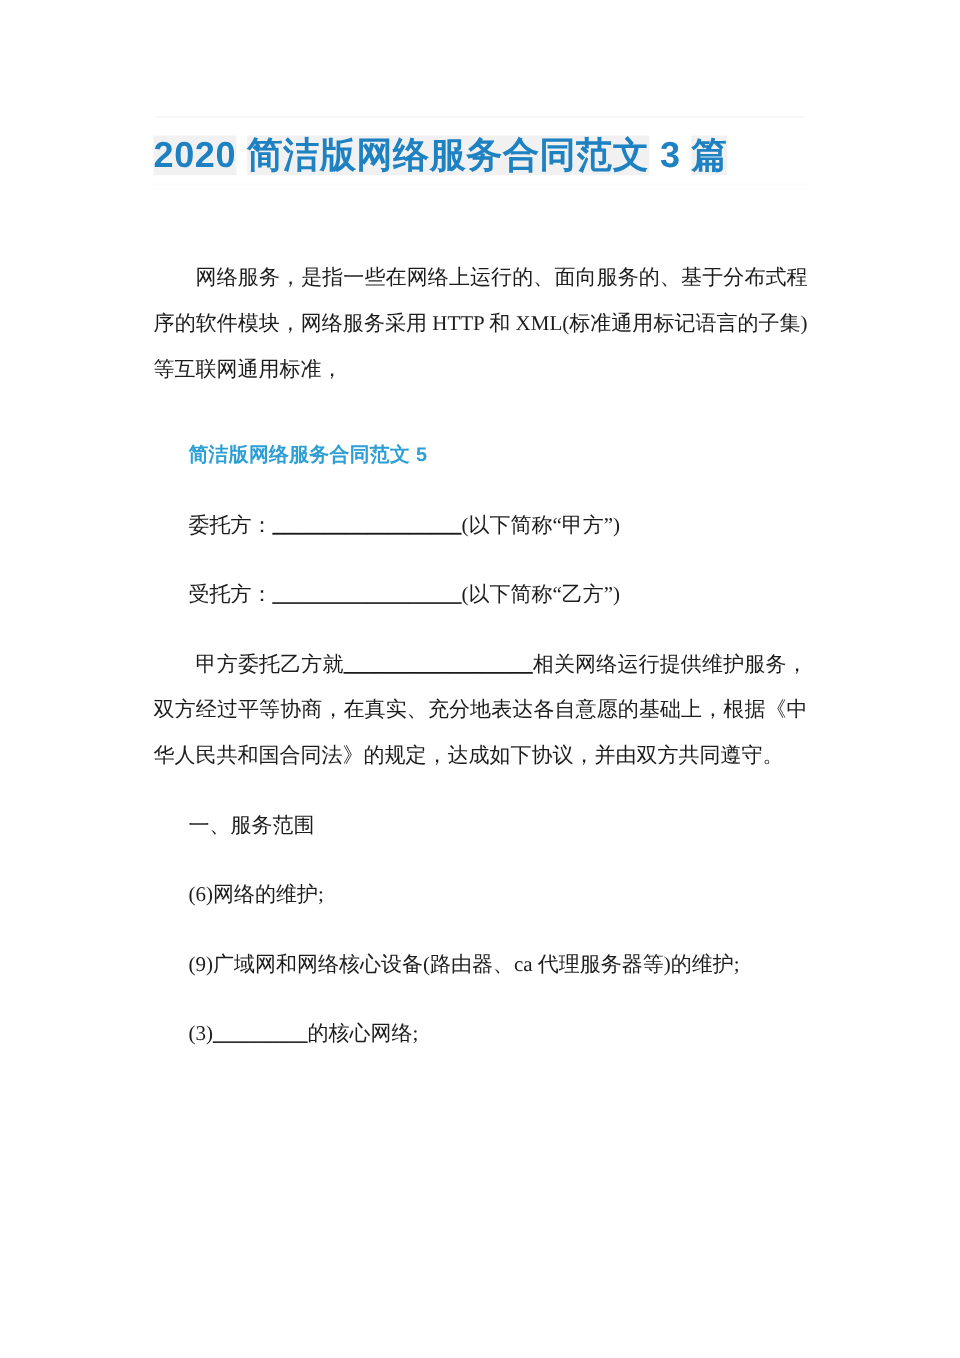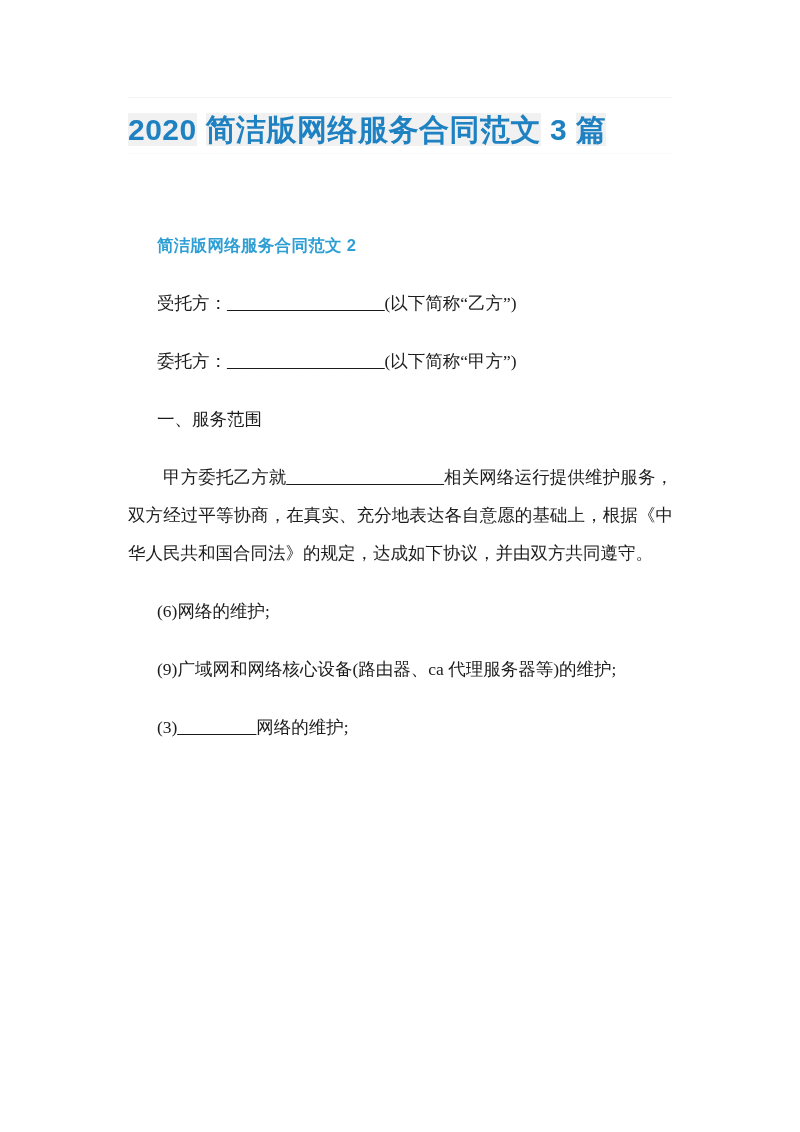--- a/index.html
+++ b/index.html
@@ -95,34 +95,35 @@
 <div class="page">
 
   <div class="title-rule-top"></div>
 
   <h1 class="doc-title"><span class="hl">2020</span> <span class="hl">简洁版网络服务合同范文</span> <span>3</span> <span class="hl">篇</span></h1>
 
   <div class="title-rule-bottom"></div>
 
   <div class="body-block">
 
+    <p class="para indent">网络服务，是指一些在网络上运行的、面向服务的、基于分布式程序的软件模块，网络服务采用 HTTP 和 XML(标准通用标记语言的子集)等互联网通用标准，</p>
 
     <div class="spacer-lg"></div>
 
-    <p class="sub-heading">简洁版网络服务合同范文 2</p>
+    <p class="sub-heading">简洁版网络服务合同范文 5</p>
+
+    <p class="para pad"><span>委托方：</span><span class="blank">__________________</span><span>(以下简称“甲方”)</span></p>
 
     <p class="para pad"><span>受托方：</span><span class="blank">__________________</span><span>(以下简称“乙方”)</span></p>
 
-    <p class="para pad"><span>委托方：</span><span class="blank">__________________</span><span>(以下简称“甲方”)</span></p>
+    <p class="para indent"><span>甲方委托乙方就</span><span class="blank">__________________</span><span>相关网络运行提供维护服务，双方经过平等协商，在真实、充分地表达各自意愿的基础上，根据《中华人民共和国合同法》的规定，达成如下协议，并由双方共同遵守。</span></p>
 
     <p class="para pad">一、服务范围</p>
-
-    <p class="para indent"><span>甲方委托乙方就</span><span class="blank">__________________</span><span>相关网络运行提供维护服务，双方经过平等协商，在真实、充分地表达各自意愿的基础上，根据《中华人民共和国合同法》的规定，达成如下协议，并由双方共同遵守。</span></p>
 
 
     <p class="para pad">(6)网络的维护;</p>
 
     <p class="para pad">(9)广域网和网络核心设备(路由器、ca 代理服务器等)的维护;</p>
 
-    <p class="para pad"><span>(3)</span><span class="blank">_________</span><span>网络的维护;</span></p>
+    <p class="para pad"><span>(3)</span><span class="blank">_________</span><span>的核心网络;</span></p>
 
   </div>
 </div>
 
 </body></html>

